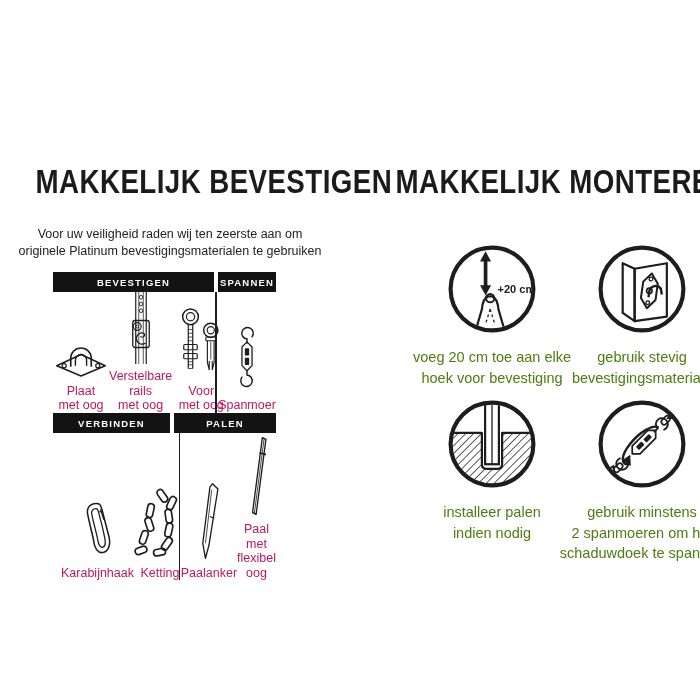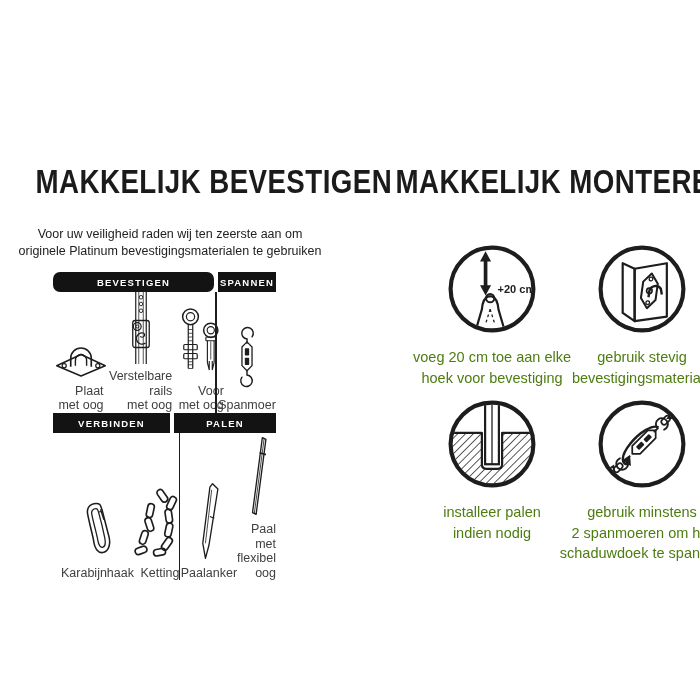--- a/index.html
+++ b/index.html
@@ -12,34 +12,34 @@
   .subtitle{position:absolute;left:10px;top:226px;width:320px;margin:0;text-align:center;
             font-size:12.5px;line-height:16.5px;color:#222;}
   .preline{white-space:pre-line;}
 
   .mtable{position:absolute;left:53px;width:223px;}
   #table1{top:272px;}
   #table2{top:413px;}
   .hdr-row{display:flex;gap:4px;height:20px;}
   .hdr{background:#131313;color:#fff;font-size:9.5px;font-weight:700;letter-spacing:1.2px;
        display:flex;align-items:center;justify-content:center;}
-  #table1 .hdr-a{width:161px;border-radius:7px;} #table1 .hdr-b{flex:1;}
+  #table1 .hdr-a{width:161px;} #table1 .hdr-b{flex:1;}
   #table2 .hdr-a{width:117px;} #table2 .hdr-b{flex:1;}
   .body-row{display:flex;position:relative;align-items:stretch;}
   #table1 .body-row{min-height:108px;}
   #table2 .body-row{min-height:122px;}
   .grp{display:flex;justify-content:space-around;align-items:flex-end;}
   #table1 .grp-a{width:161px;} #table1 .grp-b{flex:1;}
   #table2 .grp-a{width:117px;margin-left:8px;} #table2 .grp-b{flex:1;}
   .vdiv{width:2px;background:#1d1d1d;margin:0 1px;}
   .mat{display:flex;flex-direction:column;align-items:center;}
   .mat-icon{display:flex;align-items:flex-end;justify-content:center;}
   #table1 .mat-icon{height:72px;}
   #table2 .mat-icon{height:84px;}
-  .mat-label{font-size:12.5px;line-height:14.5px;text-align:right;margin-top:5px;color:#404040;}
+  .mat-label{font-size:12.5px;line-height:14.5px;text-align:center;margin-top:5px;color:#be185d;}
 
   .step{position:absolute;width:170px;display:flex;flex-direction:column;align-items:center;}
   #step1{left:367px;top:227px;} #step2{left:517px;top:227px;}
   #step3{left:367px;top:382px;} #step4{left:517px;top:382px;}
   .step-circle{width:92px;height:92px;}
   .step-cap{margin-top:12px;font-size:14.5px;line-height:20.5px;text-align:center;color:#4d7c0f;}
 
   svg{display:block;}
   .ink{stroke:#1d1d1d;fill:none;}
 </style>

